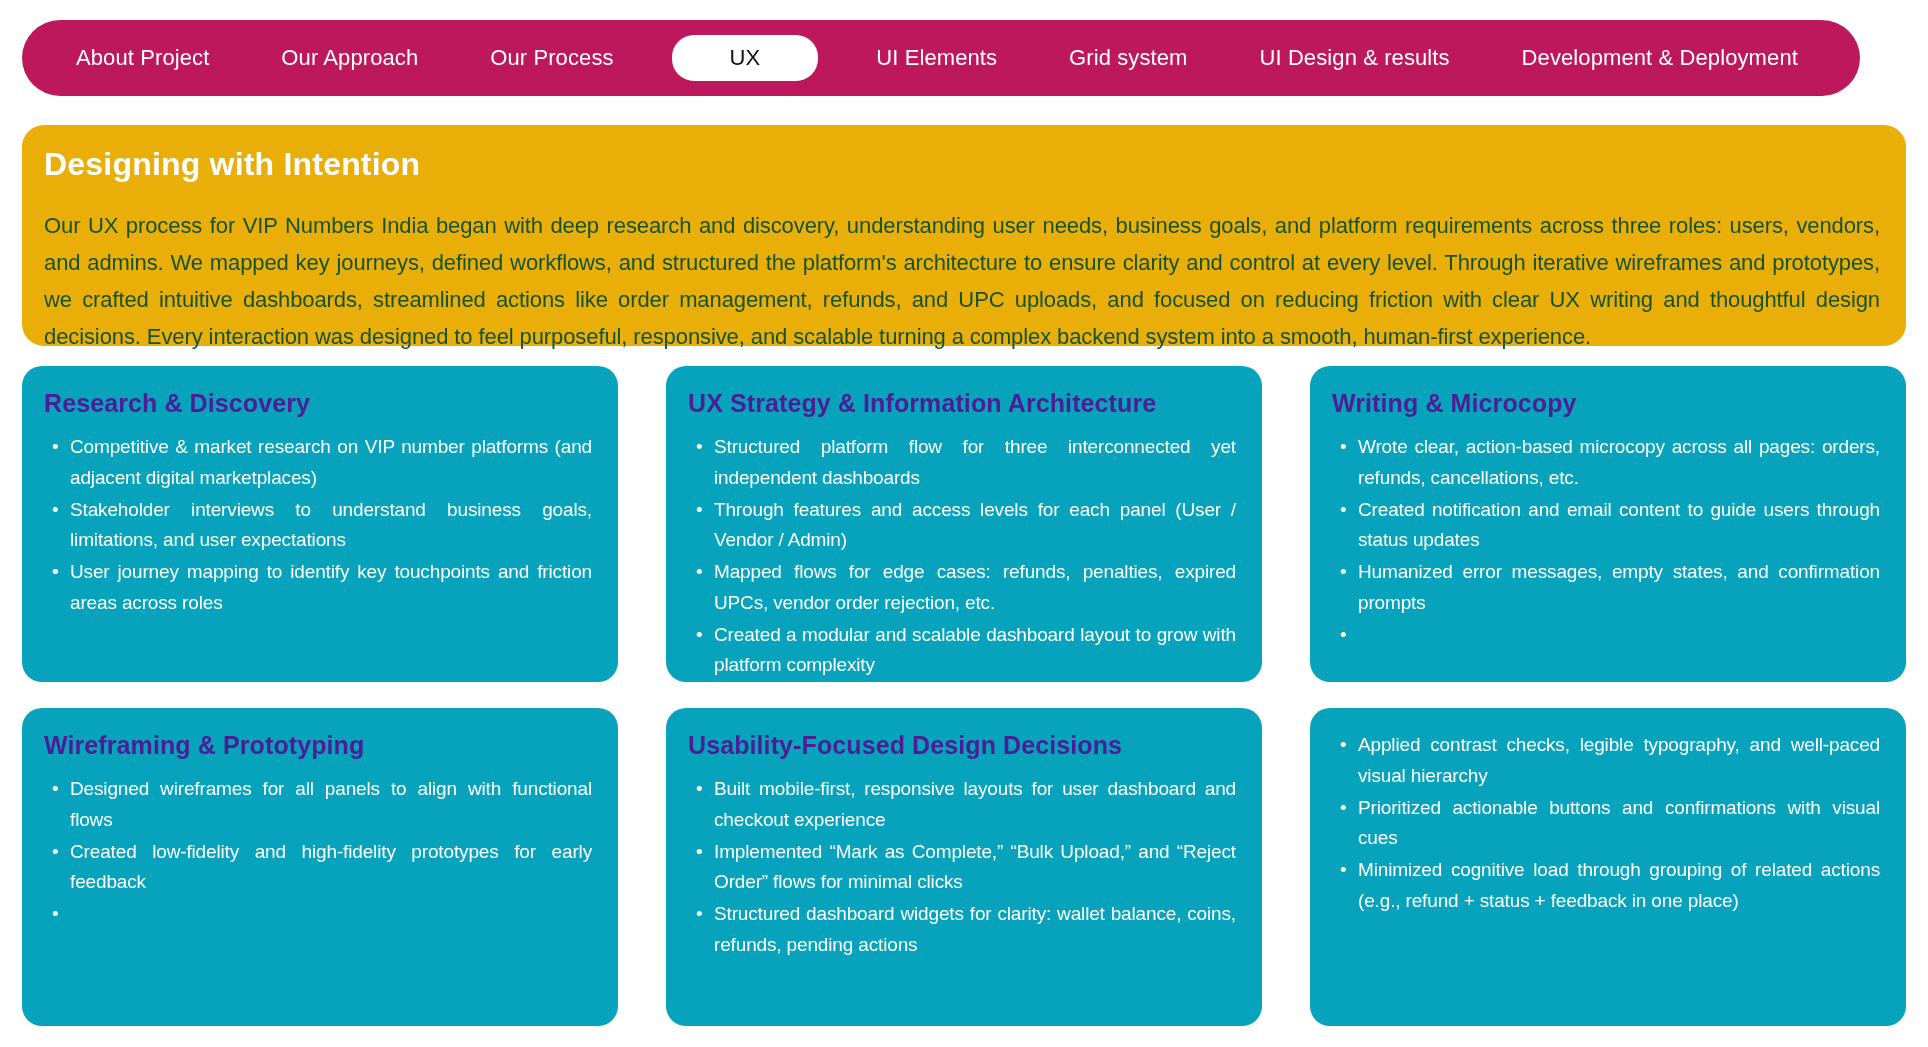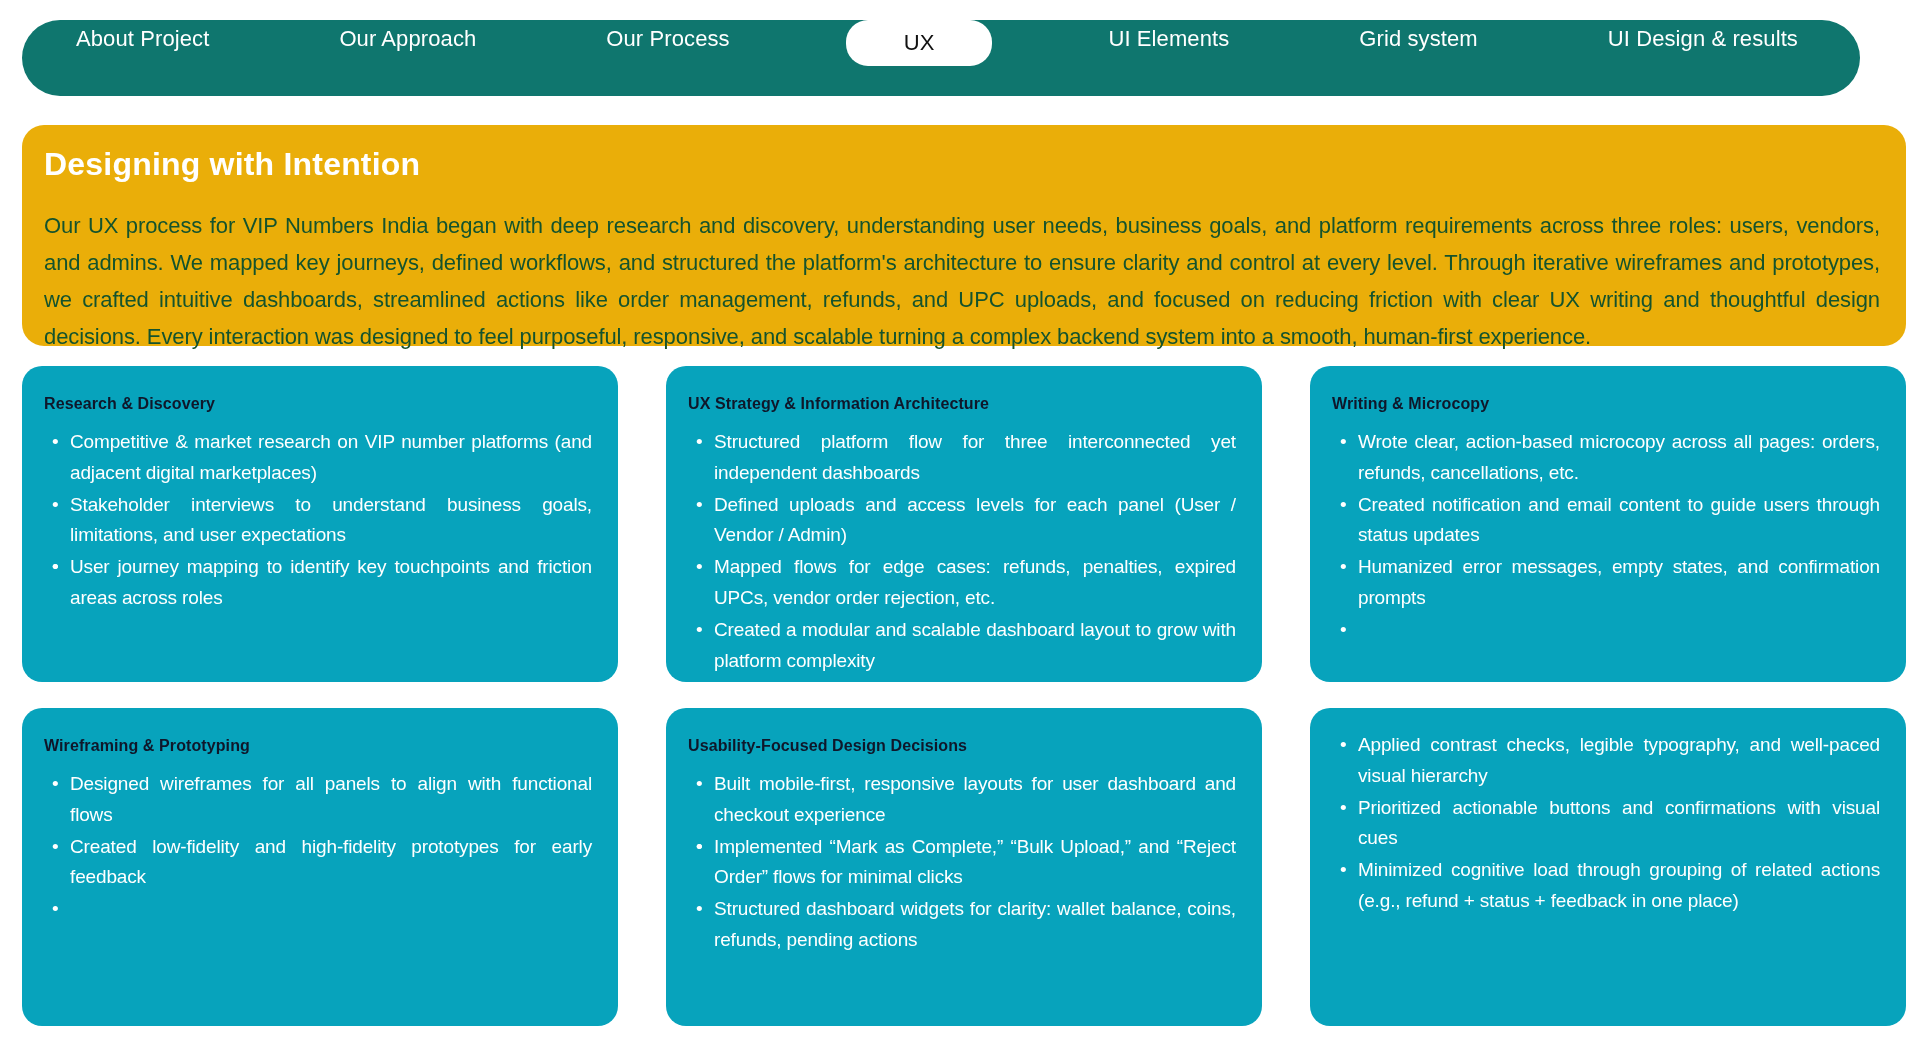--- a/index.html
+++ b/index.html
@@ -24,24 +24,24 @@
     box-sizing: border-box;
   }
 
   
   .navbar {
     position: absolute;
     left: 22px;
     top: 20px;
     width: 1838px;
     height: 76px;
-    background: #0f766e;
+    background: #be185d;
     border-radius: 38px;
     display: flex;
-    align-items: flex-start;
+    align-items: center;
     justify-content: space-between;
     padding: 0 48px 0 40px;
     box-sizing: border-box;
   }
   .nav-item {
     color: #ffffff;
     font-family: "Liberation Sans", sans-serif;
     font-size: 22px;
     font-weight: 400;
     letter-spacing: 0.1px;
@@ -105,26 +105,26 @@
     row-gap: 26px;
   }
   .card {
     background: #07A3BC;
     border-radius: 20px;
     box-sizing: border-box;
     padding: 22px 26px 18px 22px;
     overflow: hidden;
   }
   .card-title {
-    color: #0f172a;
-    font-family: "Liberation Sans", sans-serif;
-    font-size: 16px;
+    color: #4c1d95;
+    font-family: "Liberation Sans", sans-serif;
+    font-size: 25px;
     font-weight: bold;
     letter-spacing: 0.1px;
-    margin: 6px 0 14px 0;
+    margin: 0 0 14px 0;
     line-height: 1.2;
   }
   .card-list {
     margin: 0;
     padding: 0;
     list-style: none;
   }
   .card-list li {
     position: relative;
     color: #ffffff;
@@ -152,20 +152,21 @@
 <div class="slide">
 
   <nav class="navbar">
       <div class="nav-item">About Project</div>
       <div class="nav-item">Our Approach</div>
       <div class="nav-item">Our Process</div>
       <div class="nav-item active">UX</div>
       <div class="nav-item">UI Elements</div>
       <div class="nav-item">Grid system</div>
       <div class="nav-item">UI Design &amp; results</div>
+      <div class="nav-item">Development &amp; Deployment</div>
     </nav>
 
   <section class="banner">
     <h1 class="banner-title">Designing with Intention</h1>
     <p class="banner-text">Our UX process for VIP Numbers India began with deep research and discovery, understanding user needs, business goals, and platform requirements across three roles: users, vendors, and admins. We mapped key journeys, defined workflows, and structured the platform's architecture to ensure clarity and control at every level. Through iterative wireframes and prototypes, we crafted intuitive dashboards, streamlined actions like order management, refunds, and UPC uploads, and focused on reducing friction with clear UX writing and thoughtful design decisions. Every interaction was designed to feel purposeful, responsive, and scalable turning a complex backend system into a smooth, human-first experience.</p>
   </section>
 
   <section class="grid">
       <div class="card">
         <h2 class="card-title">Research &amp; Discovery</h2>
@@ -173,21 +174,21 @@
           <li><span class="bullet">•</span><span>Competitive &amp; market research on VIP number platforms (and adjacent digital marketplaces)</span></li>
           <li><span class="bullet">•</span><span>Stakeholder interviews to understand business goals, limitations, and user expectations</span></li>
           <li><span class="bullet">•</span></li>
           <li><span class="bullet">•</span><span>User journey mapping to identify key touchpoints and friction areas across roles</span></li>
         </ul>
       </div>
       <div class="card">
         <h2 class="card-title">UX Strategy &amp; Information Architecture</h2>
         <ul class="card-list">
           <li><span class="bullet">•</span><span>Structured platform flow for three interconnected yet independent dashboards</span></li>
-          <li><span class="bullet">•</span><span>Defined uploads and access levels for each panel (User / Vendor / Admin)</span></li>
+          <li><span class="bullet">•</span><span>Through features and access levels for each panel (User / Vendor / Admin)</span></li>
           <li><span class="bullet">•</span><span>Mapped flows for edge cases: refunds, penalties, expired UPCs, vendor order rejection, etc.</span></li>
           <li><span class="bullet">•</span><span>Created a modular and scalable dashboard layout to grow with platform complexity</span></li>
         </ul>
       </div>
       <div class="card">
         <h2 class="card-title">Writing &amp; Microcopy</h2>
         <ul class="card-list">
           <li><span class="bullet">•</span><span>Wrote clear, action-based microcopy across all pages: orders, refunds, cancellations, etc.</span></li>
           <li><span class="bullet">•</span><span>Created notification and email content to guide users through status updates</span></li>
           <li><span class="bullet">•</span><span>Humanized error messages, empty states, and confirmation prompts</span></li>

